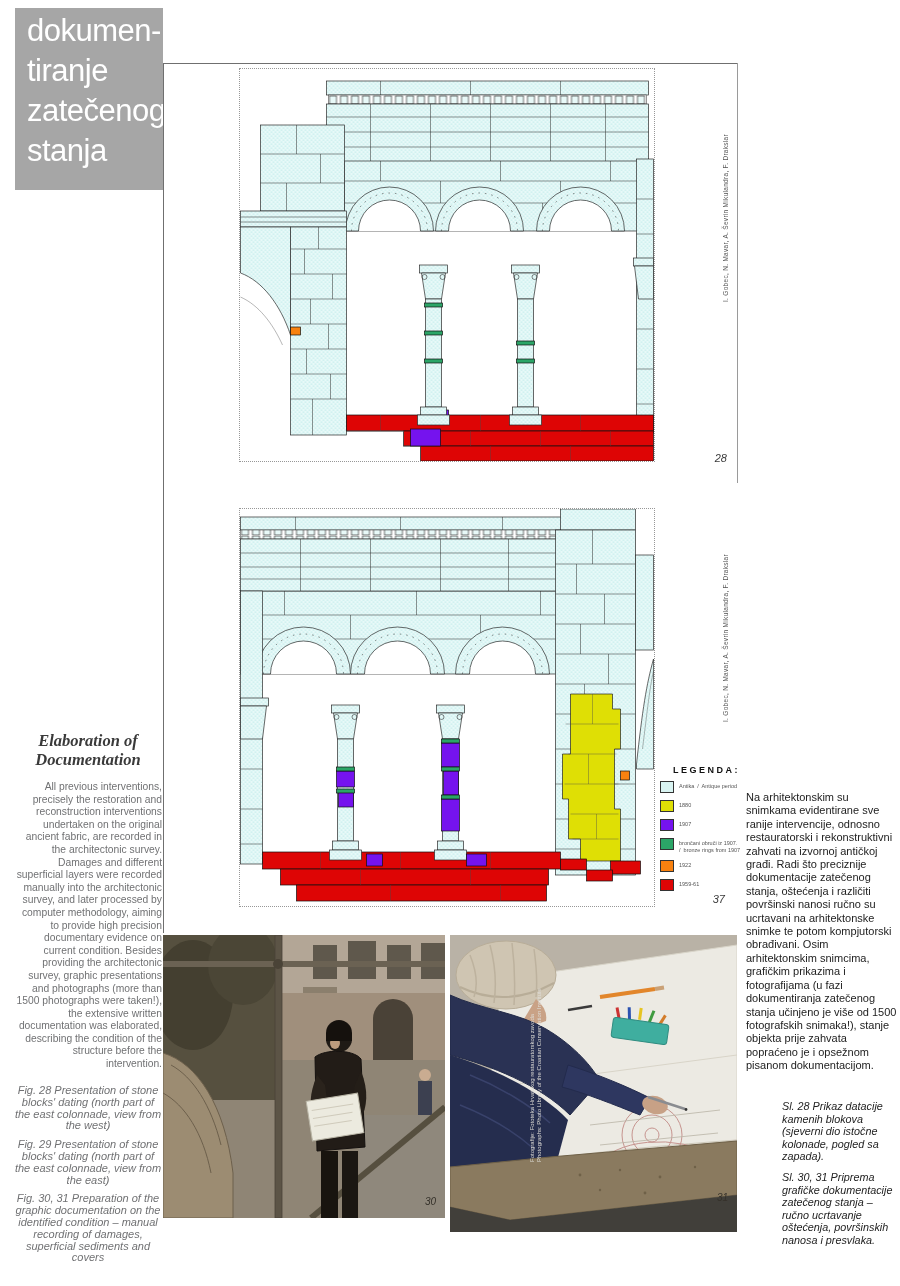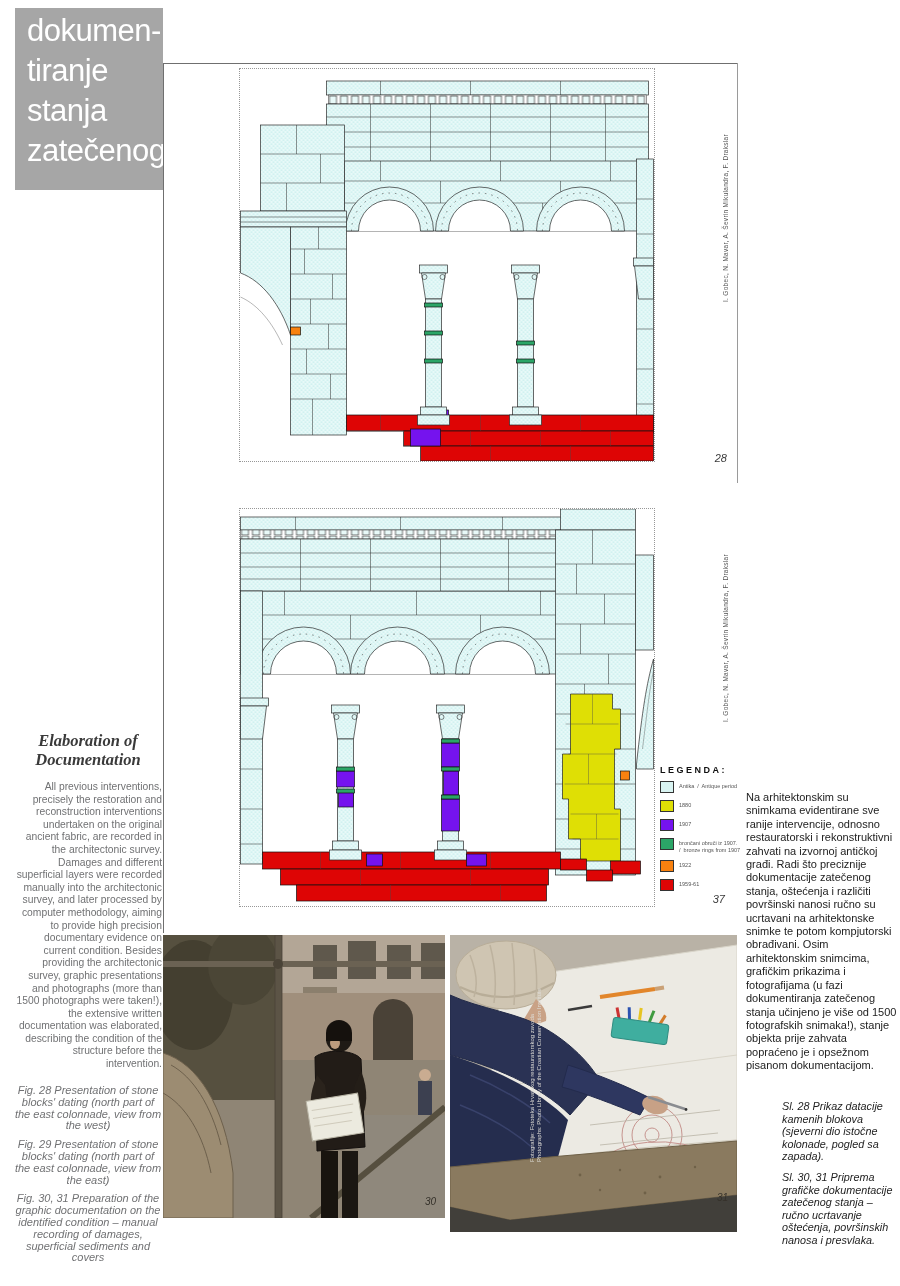--- a/index.html
+++ b/index.html
@@ -18,21 +18,21 @@
   .joint{fill:none;stroke:#2a2a2a;stroke-width:0.5;}
   .jointl{fill:none;stroke:#4a4a4a;stroke-width:0.4;}
   .vous{fill:none;stroke:#333;stroke-width:0.6;stroke-dasharray:1.5 5;}
   .ov{stroke:#111;stroke-width:0.7;}
   
   .credit{position:absolute;transform:rotate(-90deg);transform-origin:0 0;
     font-size:6.5px;color:#555;letter-spacing:0.3px;width:228px;}
   .fignum{position:absolute;font-style:italic;font-size:11px;color:#3a3a3a;text-align:right;width:30px;}
   
   .legend{position:absolute;left:660px;top:765px;width:80px;}
-  .legend-title{font-size:9px;font-weight:bold;letter-spacing:2.5px;color:#111;margin-bottom:6px;}
+  .legend-title{font-size:9px;font-weight:bold;letter-spacing:2.5px;color:#111;margin-bottom:6px;text-align:right;}
   .legend-item{display:flex;align-items:flex-start;margin-bottom:7px;}
   .legend-swatch{width:12px;height:10px;border:1px solid #333;flex:0 0 auto;margin-right:5px;}
   .legend-label{font-size:5.5px;color:#555;line-height:6.5px;white-space:pre;padding-top:2px;}
   
   .left-col{position:absolute;left:14px;top:731px;width:148px;text-align:right;}
   .left-heading{font-family:"Liberation Serif",serif;font-style:italic;font-weight:bold;
     font-size:16.5px;line-height:19px;color:#3a3a3a;text-align:center;margin-bottom:12px;}
   .left-body{font-size:10.3px;line-height:12.6px;color:#707173;}
   .left-captions{position:absolute;left:14px;top:1085px;width:148px;text-align:right;}
   .cap-en{font-style:italic;font-size:11px;line-height:11.8px;color:#707173;margin-bottom:7px;text-align:center;}
@@ -49,22 +49,22 @@
     transform-origin:0 0;width:230px;font-size:6px;line-height:7px;color:#dedcd6;white-space:pre;}
 </style>
 </head>
 <body>
 
 <div id="page">
 
   <div class="title-block">
     <span>dokumen-</span>
     <span>tiranje</span>
+    <span>zatečenog</span>
     <span>stanja</span>
-    <span>zatečenog</span>
   </div>
 
   <div class="rule" style="left:163px;top:63px;width:574px;height:1px;"></div>
   <div class="rule" style="left:163px;top:63px;width:1px;height:870px;"></div>
   <div class="rule" style="left:737px;top:63px;width:1px;height:420px;background:#9a9a9a;"></div>
 
   <div class="fig-frame" style="left:239px;top:68px;width:414px;height:392px;">
     <svg viewBox="0 0 413 392">
       <defs>
         <pattern id="d1" width="4" height="4" patternUnits="userSpaceOnUse">

